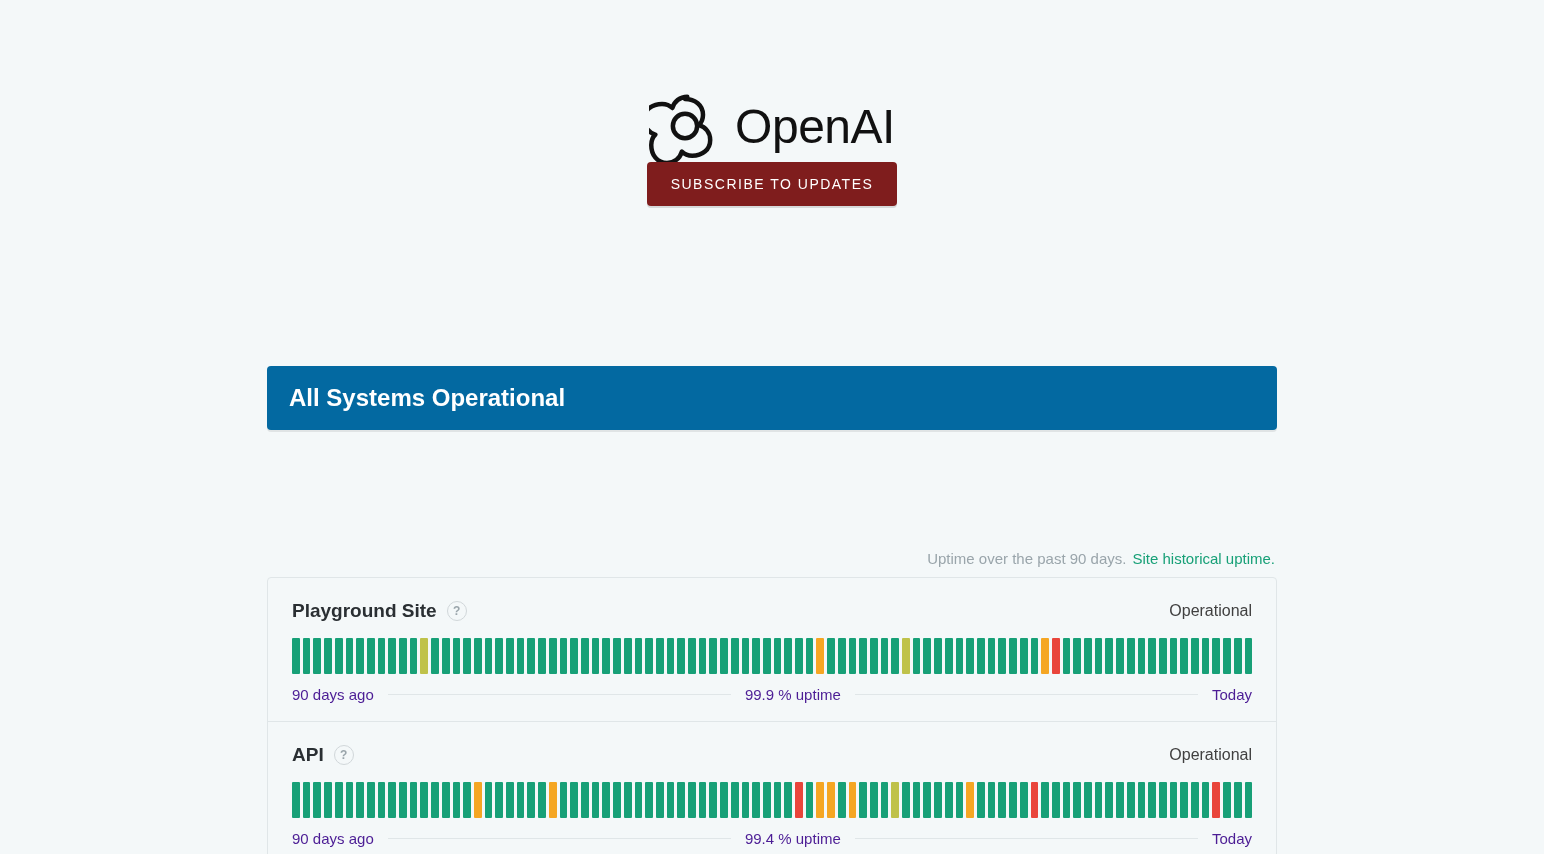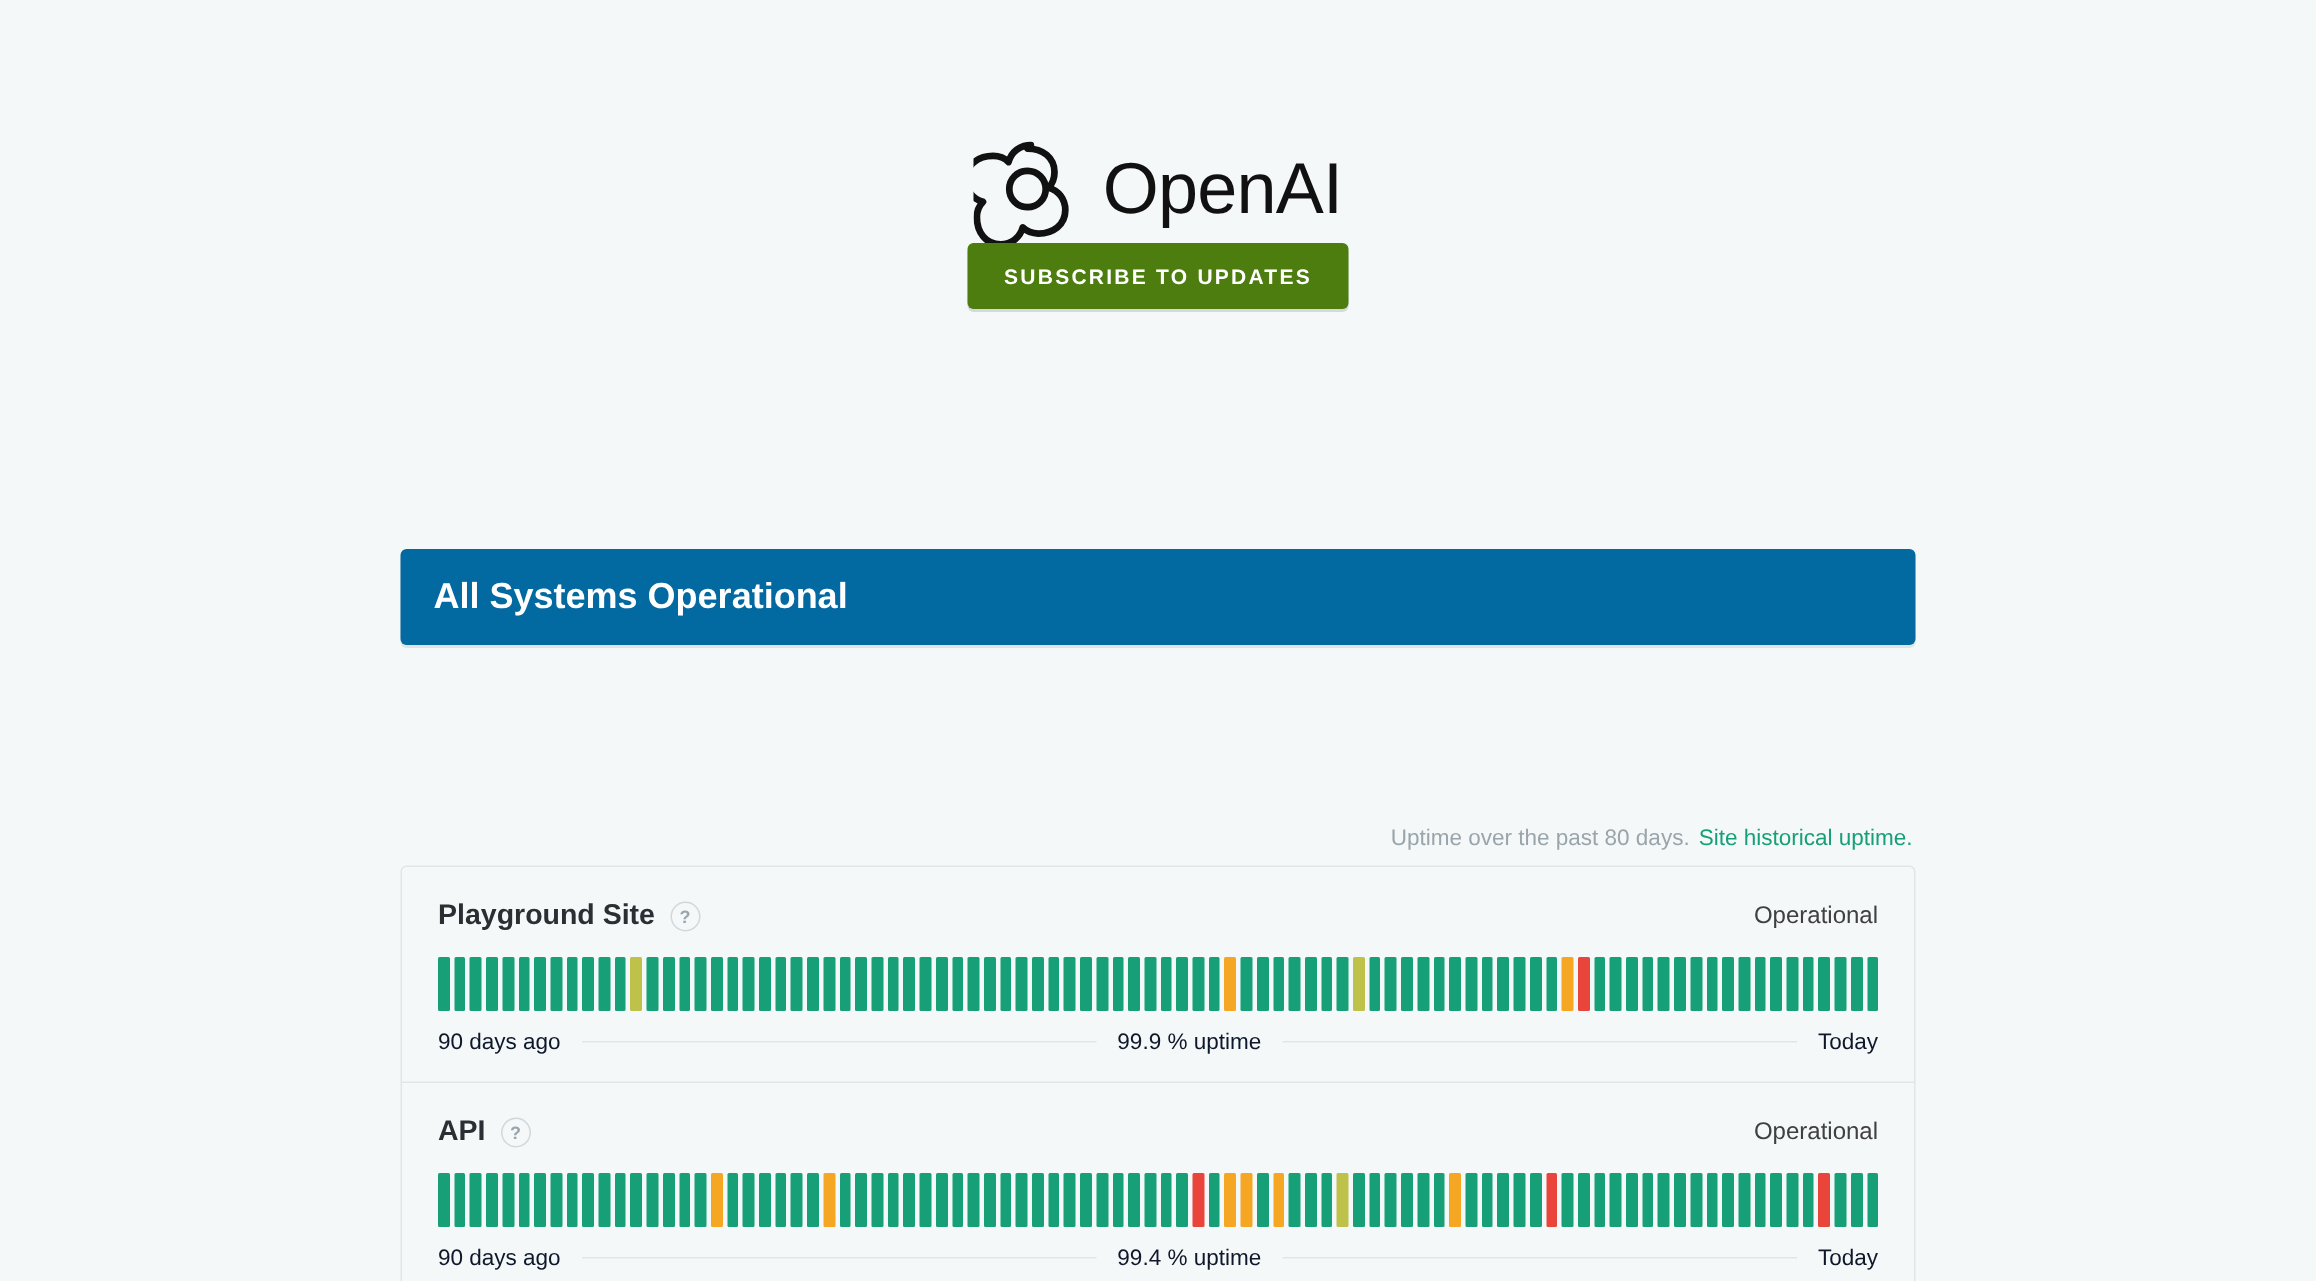--- a/index.html
+++ b/index.html
@@ -28,27 +28,27 @@
   }
   .logo svg { display:block; }
   .logo-text {
     font-size: 48px;
     font-weight: 500;
     letter-spacing: -0.5px;
     color: #111;
     font-family: "Segoe UI", Helvetica, Arial, sans-serif;
   }
   .subscribe-btn {
-    background: #4d7c0f;
+    background: #7f1d1d;
     color: #ffffff;
     border: none;
     border-radius: 4px;
     padding: 14px 24px;
     font-size: 14px;
-    font-weight: 700;
+    font-weight: 400;
     letter-spacing: 1.5px;
     cursor: pointer;
     box-shadow: 0 2px 0 rgba(0,0,0,0.12);
   }
   .status-banner {
     margin: 120px 0 0 0;
     background: #0369a1;
     color: #ffffff;
     border-radius: 4px;
     padding: 18px 22px;
@@ -124,21 +124,21 @@
     border-radius: 1px;
   }
   .g { background: #17a077; }
   .y { background: #bfc24a; }
   .o { background: #f5a623; }
   .r { background: #e9453b; }
   .component-foot {
     display: flex;
     align-items: center;
     font-size: 15px;
-    color: #0f172a;
+    color: #4c1d95;
   }
   .component-foot .line {
     flex: 1;
     height: 1px;
     background: #e0e6e8;
     margin: 0 14px;
   }
 </style>
 </head>
 <body>
@@ -156,21 +156,21 @@
       <span class="logo-text">OpenAI</span>
     </div>
     <button class="subscribe-btn">SUBSCRIBE TO UPDATES</button>
   </div>
 
   <div class="status-banner">
     <div class="status-banner-text">All Systems Operational</div>
   </div>
 
   <div class="uptime-header">
-    <span>Uptime over the past 80 days.</span>
+    <span>Uptime over the past 90 days.</span>
     <a href="#">Site historical uptime.</a>
   </div>
 
   <div class="components">
 
     <div class="component">
       <div class="component-head">
         <div class="component-name">
           <span>Playground Site</span>
           <span class="help-badge">?</span>

